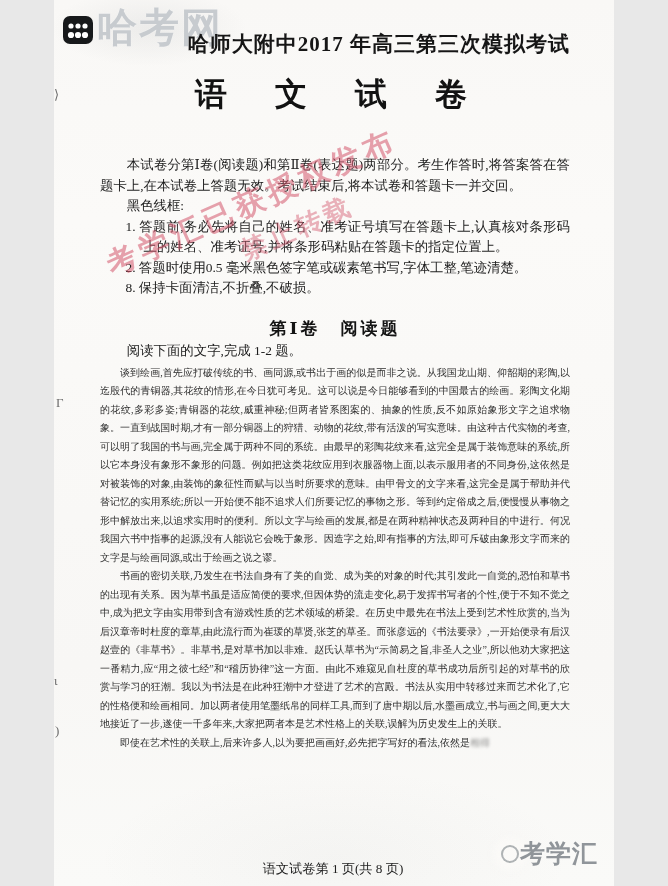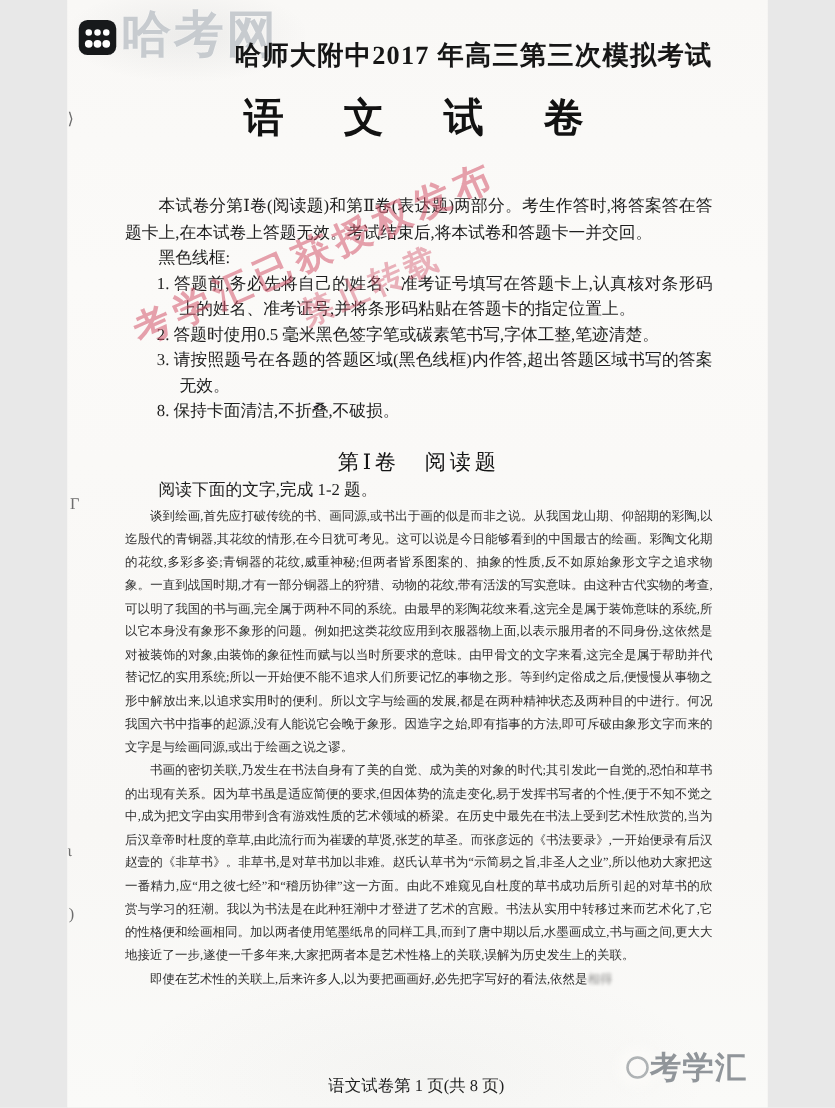--- a/index.html
+++ b/index.html
@@ -40,21 +40,21 @@
     line-height:34px;
   }
 
   
   .intro { margin-top:44px; font-size:13.4px; line-height:20.5px; color:#1d1d1d; text-align:justify; }
   .intro-summary { text-indent:2em; }
   .notice-title { text-indent:2em; }
   .notice { margin-left:3.25em; text-indent:-1.35em; }
 
   
-  .volume-title { margin-top:18px; text-align:center; font-size:17px; font-weight:400; letter-spacing:3px; color:#141414; line-height:24px; }
+  .volume-title { margin-top:18px; text-align:center; font-size:17px; font-weight:700; letter-spacing:3px; color:#141414; line-height:24px; }
   .part-heading { margin-top:20px; font-size:13.6px; font-weight:700; color:#161616; line-height:20px; }
   .instruction  { font-size:13.4px; text-indent:2em; line-height:20px; color:#1d1d1d; }
 
   
   .passage { margin-top:3px; }
   .passage p {
     font-size:10px; line-height:18.5px; text-indent:2em;
     text-align:justify; color:#2e2e2e;
   }
   .obscured { filter:blur(1.4px); opacity:.55; }
@@ -127,21 +127,20 @@
   <div class="content">
 
     <div class="exam-title">哈师大附中2017 年高三第三次模拟考试</div>
     <div class="paper-title">语　文　试　卷</div>
 
     <div class="intro">
       <p class="intro-summary">本试卷分第Ⅰ卷(阅读题)和第Ⅱ卷(表达题)两部分。考生作答时,将答案答在答题卡上,在本试卷上答题无效。考试结束后,将本试卷和答题卡一并交回。</p>
       <p class="notice-title">黑色线框:</p>
       <p class="notice">1. 答题前,务必先将自己的姓名、准考证号填写在答题卡上,认真核对条形码上的姓名、准考证号,并将条形码粘贴在答题卡的指定位置上。</p>
       <p class="notice">2. 答题时使用0.5 毫米黑色签字笔或碳素笔书写,字体工整,笔迹清楚。</p>
-      <p class="notice">3. 请按照题号在各题的答题区域(黑色线框)内作答,超出答题区域书写的答案无效。</p>
       <p class="notice">8. 保持卡面清洁,不折叠,不破损。</p>
     </div>
 
     <div class="volume-title">第Ⅰ卷　阅读题</div>
     <div class="instruction">阅读下面的文字,完成 1-2 题。</div>
 
     <div class="passage">
       <p>谈到绘画,首先应打破传统的书、画同源,或书出于画的似是而非之说。从我国龙山期、仰韶期的彩陶,以迄殷代的青铜器,其花纹的情形,在今日犹可考见。这可以说是今日能够看到的中国最古的绘画。彩陶文化期的花纹,多彩多姿;青铜器的花纹,威重神秘;但两者皆系图案的、抽象的性质,反不如原始象形文字之追求物象。一直到战国时期,才有一部分铜器上的狩猎、动物的花纹,带有活泼的写实意味。由这种古代实物的考查,可以明了我国的书与画,完全属于两种不同的系统。由最早的彩陶花纹来看,这完全是属于装饰意味的系统,所以它本身没有象形不象形的问题。例如把这类花纹应用到衣服器物上面,以表示服用者的不同身份,这依然是对被装饰的对象,由装饰的象征性而赋与以当时所要求的意味。由甲骨文的文字来看,这完全是属于帮助并代替记忆的实用系统;所以一开始便不能不追求人们所要记忆的事物之形。等到约定俗成之后,便慢慢从事物之形中解放出来,以追求实用时的便利。所以文字与绘画的发展,都是在两种精神状态及两种目的中进行。何况我国六书中指事的起源,没有人能说它会晚于象形。因造字之始,即有指事的方法,即可斥破由象形文字而来的文字是与绘画同源,或出于绘画之说之谬。</p>
       <p>书画的密切关联,乃发生在书法自身有了美的自觉、成为美的对象的时代;其引发此一自觉的,恐怕和草书的出现有关系。因为草书虽是适应简便的要求,但因体势的流走变化,易于发挥书写者的个性,便于不知不觉之中,成为把文字由实用带到含有游戏性质的艺术领域的桥梁。在历史中最先在书法上受到艺术性欣赏的,当为后汉章帝时杜度的章草,由此流行而为崔瑗的草贤,张芝的草圣。而张彦远的《书法要录》,一开始便录有后汉赵壹的《非草书》。非草书,是对草书加以非难。赵氏认草书为“示简易之旨,非圣人之业”,所以他劝大家把这一番精力,应“用之彼七经”和“稽历协律”这一方面。由此不难窥见自杜度的草书成功后所引起的对草书的欣赏与学习的狂潮。我以为书法是在此种狂潮中才登进了艺术的宫殿。书法从实用中转移过来而艺术化了,它的性格便和绘画相同。加以两者使用笔墨纸帛的同样工具,而到了唐中期以后,水墨画成立,书与画之间,更大大地接近了一步,遂使一千多年来,大家把两者本是艺术性格上的关联,误解为历史发生上的关联。</p>
       <p><span>即使在艺术性的关联上,后来许多人,以为要把画画好,必先把字写好的看法,依然是</span><span class="obscured">相得</span></p>

